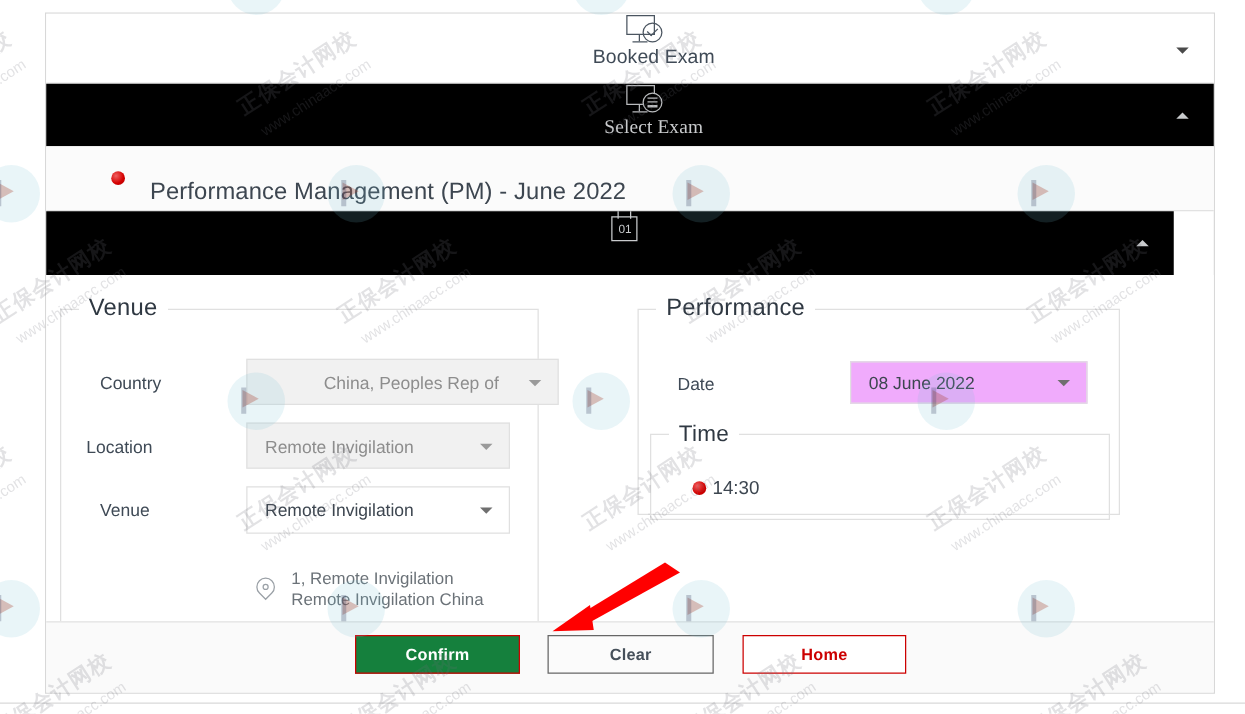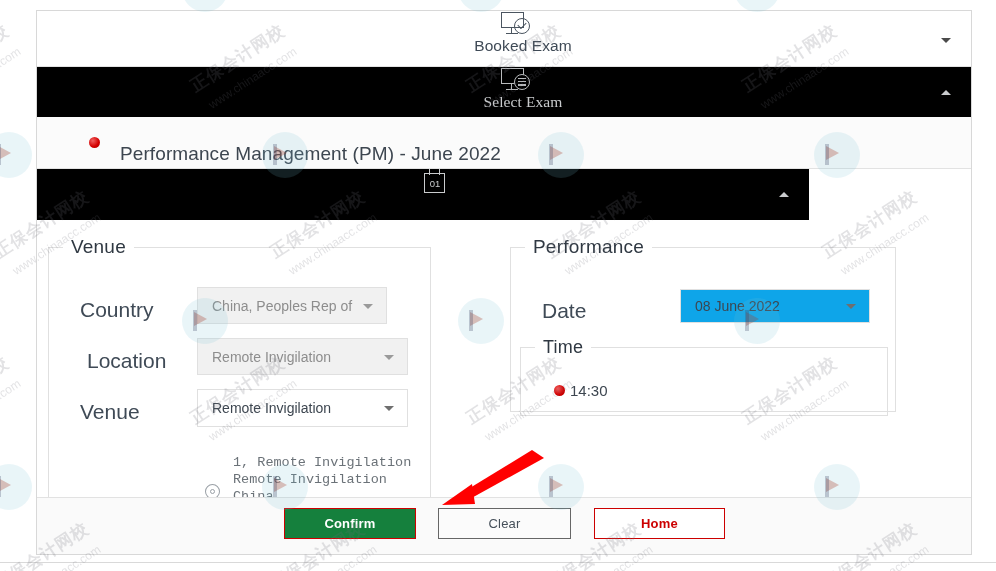--- a/index.html
+++ b/index.html
@@ -297,21 +297,21 @@
   fieldset.inner > legend {
     font-size: 18px;
   }
 
   .field-row {
     position: absolute;
     display: flex;
     align-items: center;
   }
   .field-label {
-    font-size: 21px;
+    font-size: 14px;
     color: #3f4a56;
   }
 
   .select {
     position: absolute;
     box-sizing: border-box;
     border: 1px solid #e0e0e0;
     display: flex;
     align-items: center;
     padding-left: 14px;
@@ -319,41 +319,40 @@
   }
   .select.disabled {
     background: #f1f1f1;
     color: #8d8d8d;
   }
   .select.enabled {
     background: #ffffff;
     color: #3d4650;
   }
   .select.soft {
-    background: #0ea5e9;
+    background: #f0abfc;
     color: #3d4650;
   }
   .select .caret {
     position: absolute;
     right: 13px;
     top: 50%;
     margin-top: -2px;
     width: 0; height: 0;
     border-left: 5px solid transparent;
     border-right: 5px solid transparent;
     border-top: 5px solid #6f6f6f;
   }
   .select.disabled .caret { border-top-color: #9a9a9a; }
 
   
   .addr {
     position: absolute;
     display: flex;
-    align-items: flex-end;
-    font-family: Liberation Mono, monospace;
+    align-items: center;
   }
   .icon-pin {
     position: relative;
     width: 17px;
     height: 22px;
     flex: 0 0 auto;
     color: #9aa0a6;
     margin-top: 1px;
   }
   .icon-pin .outline {
@@ -416,21 +415,21 @@
   }
   .btn.confirm {
     background: #15803d;
     color: #ffffff;
     border: 1px solid #cc0000;
   }
   .btn.clear {
     background: #fbfbfb;
     color: #46505a;
     border: 1px solid #666666;
-    font-weight: normal;
+    font-weight: bold;
   }
   .btn.home {
     background: #ffffff;
     color: #cc0000;
     border: 1px solid #cc0000;
   }
 
   
   #arrow {
     position: absolute;
@@ -475,44 +474,44 @@
     </span>
     <span class="acc-title">Select Exam</span>
     <span class="chev up" style="top:23px;"></span>
   </div>
 
   <div class="exam-row" style="left:37px; top:117px; width:934px; height:52px;">
     <span class="radio"></span>
     <span class="exam-label">Performance Management (PM) - June 2022</span>
   </div>
 
-  <div class="acc-header dark" style="left:37px; top:169px; width:772px; height:51px;">
+  <div class="acc-header dark" style="left:37px; top:169px; width:902px; height:51px;">
     <span class="icon-cal">
       <span class="p1"></span>
         <span class="p2"></span>
         <span class="body"></span>
       <span class="num">01</span>
     </span>
     <span class="chev up" style="top:23px;"></span>
   </div>
 
   <div class="panel-body">
 
     <fieldset class="group" style="left:11px; top:16px; width:383px; height:266px;">
       <legend>Venue</legend>
 
       <div class="field-row" style="left:31px; top:40px;">
         <span class="field-label">Country</span>
       </div>
-      <div class="select disabled" style="left:148px; top:29px; width:190px; height:37px;">
+      <div class="select disabled" style="left:148px; top:29px; width:250px; height:37px;justify-content:center;">
         <span>China, Peoples Rep of</span>
         <span class="caret"></span>
       </div>
 
-      <div class="field-row" style="left:38px; top:91px;justify-content:flex-end;">
+      <div class="field-row" style="left:20px; top:91px;justify-content:flex-end;">
         <span class="field-label">Location</span>
       </div>
       <div class="select disabled" style="left:148px; top:80px; width:211px; height:37px;">
         <span>Remote Invigilation</span>
         <span class="caret"></span>
       </div>
 
       <div class="field-row" style="left:31px; top:142px;">
         <span class="field-label">Venue</span>
       </div>

